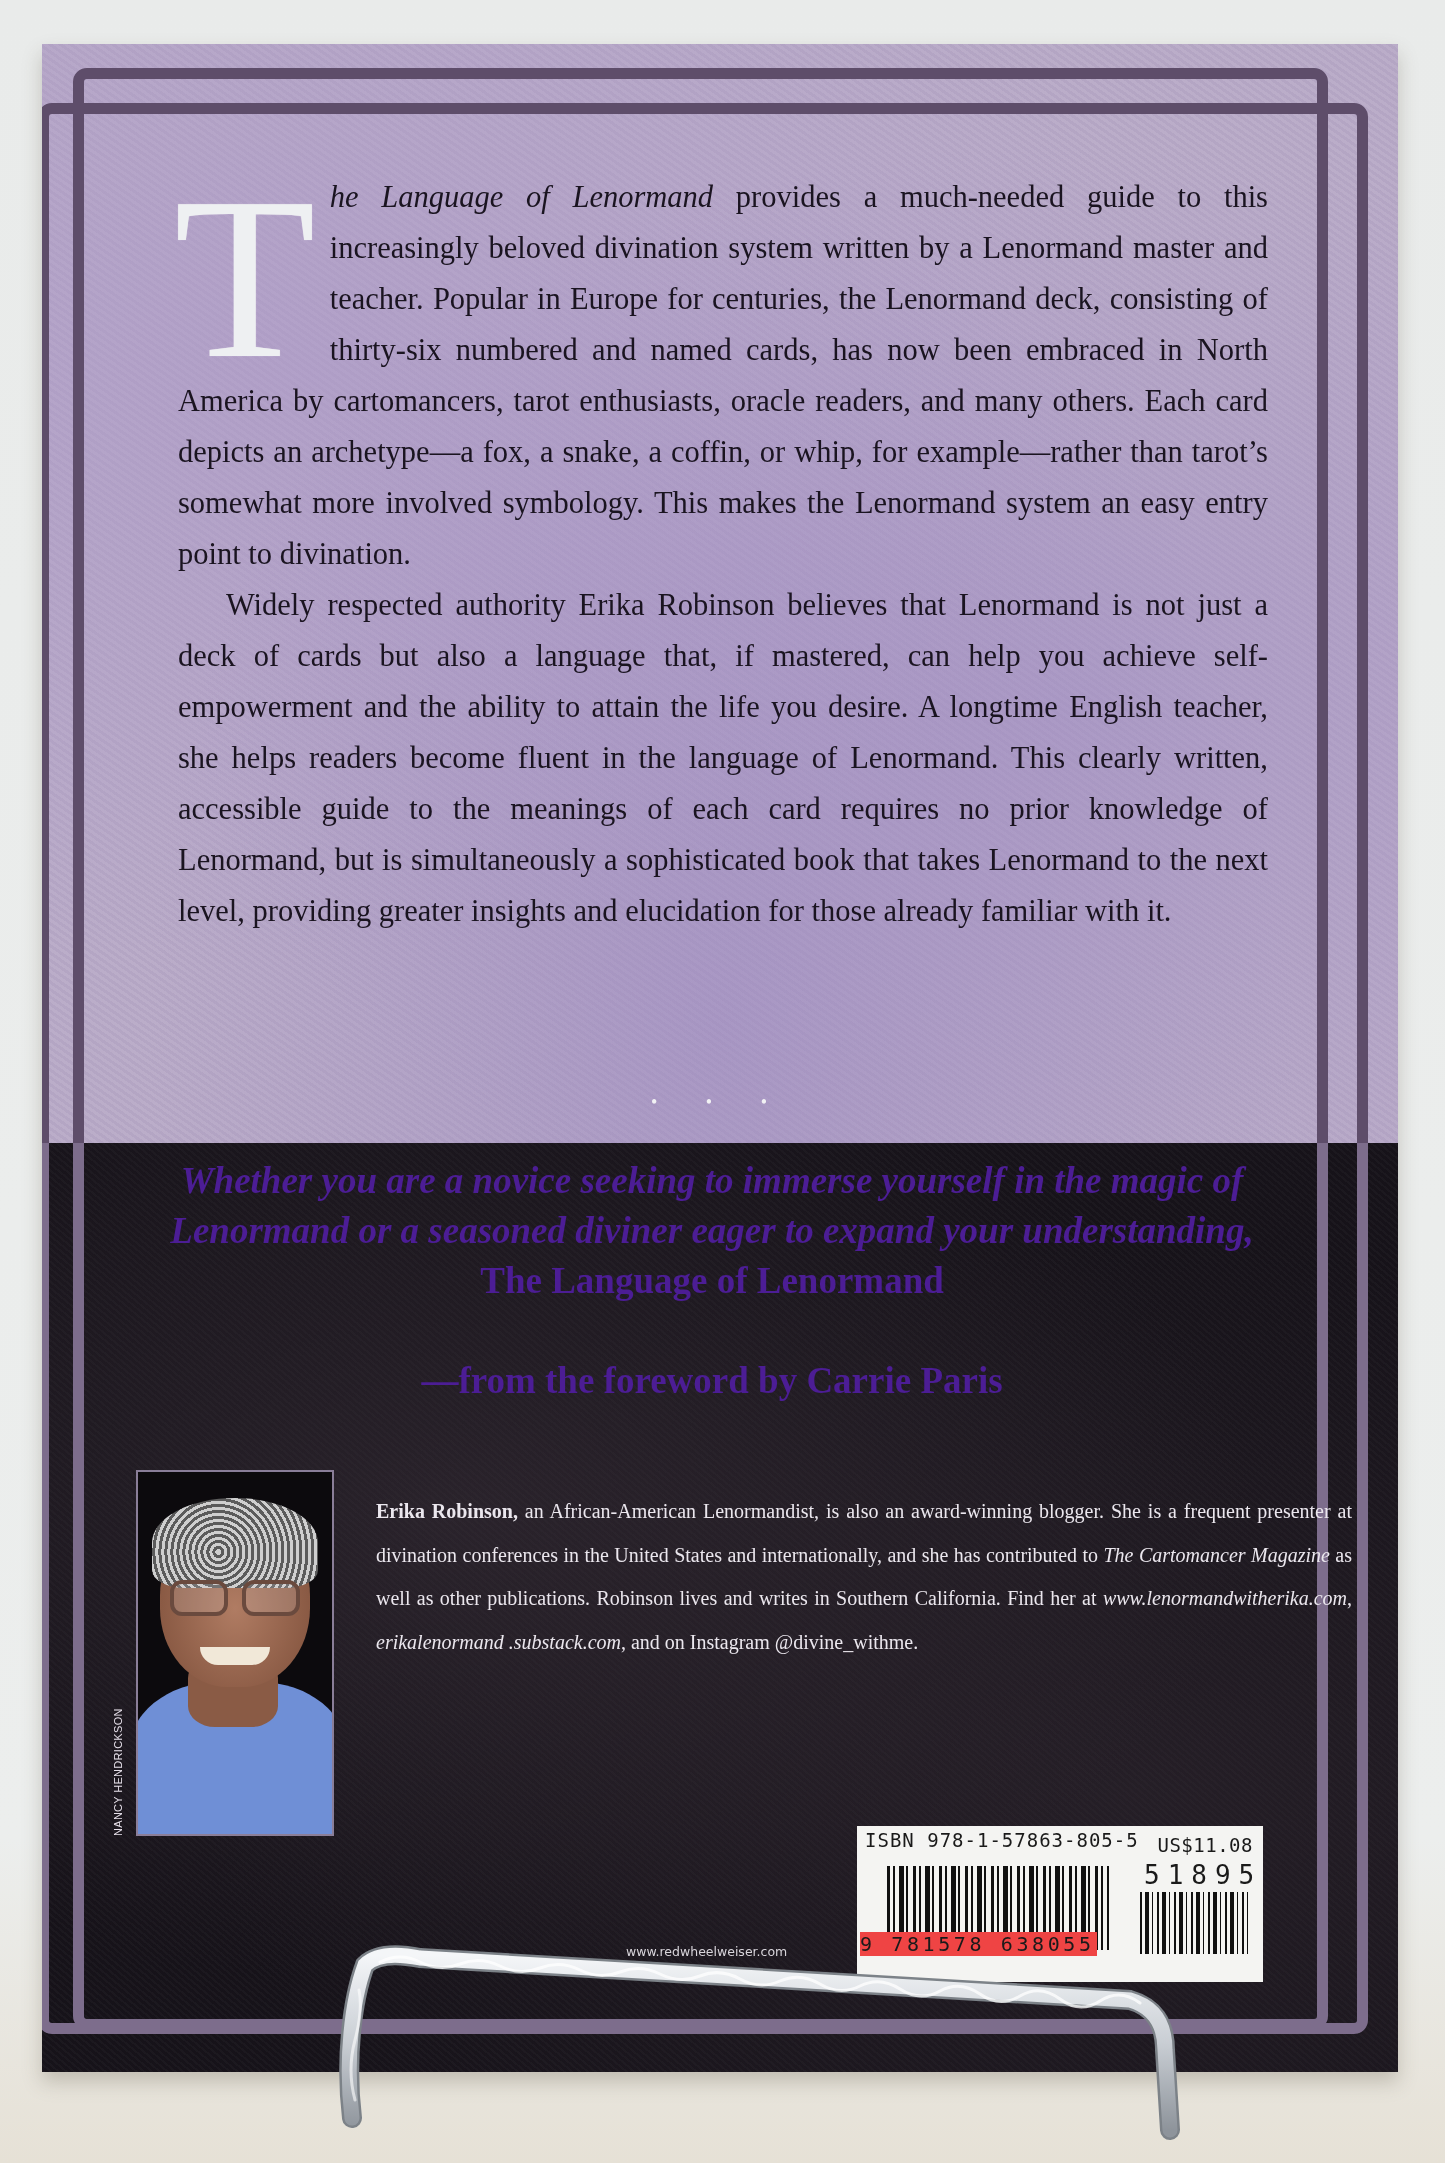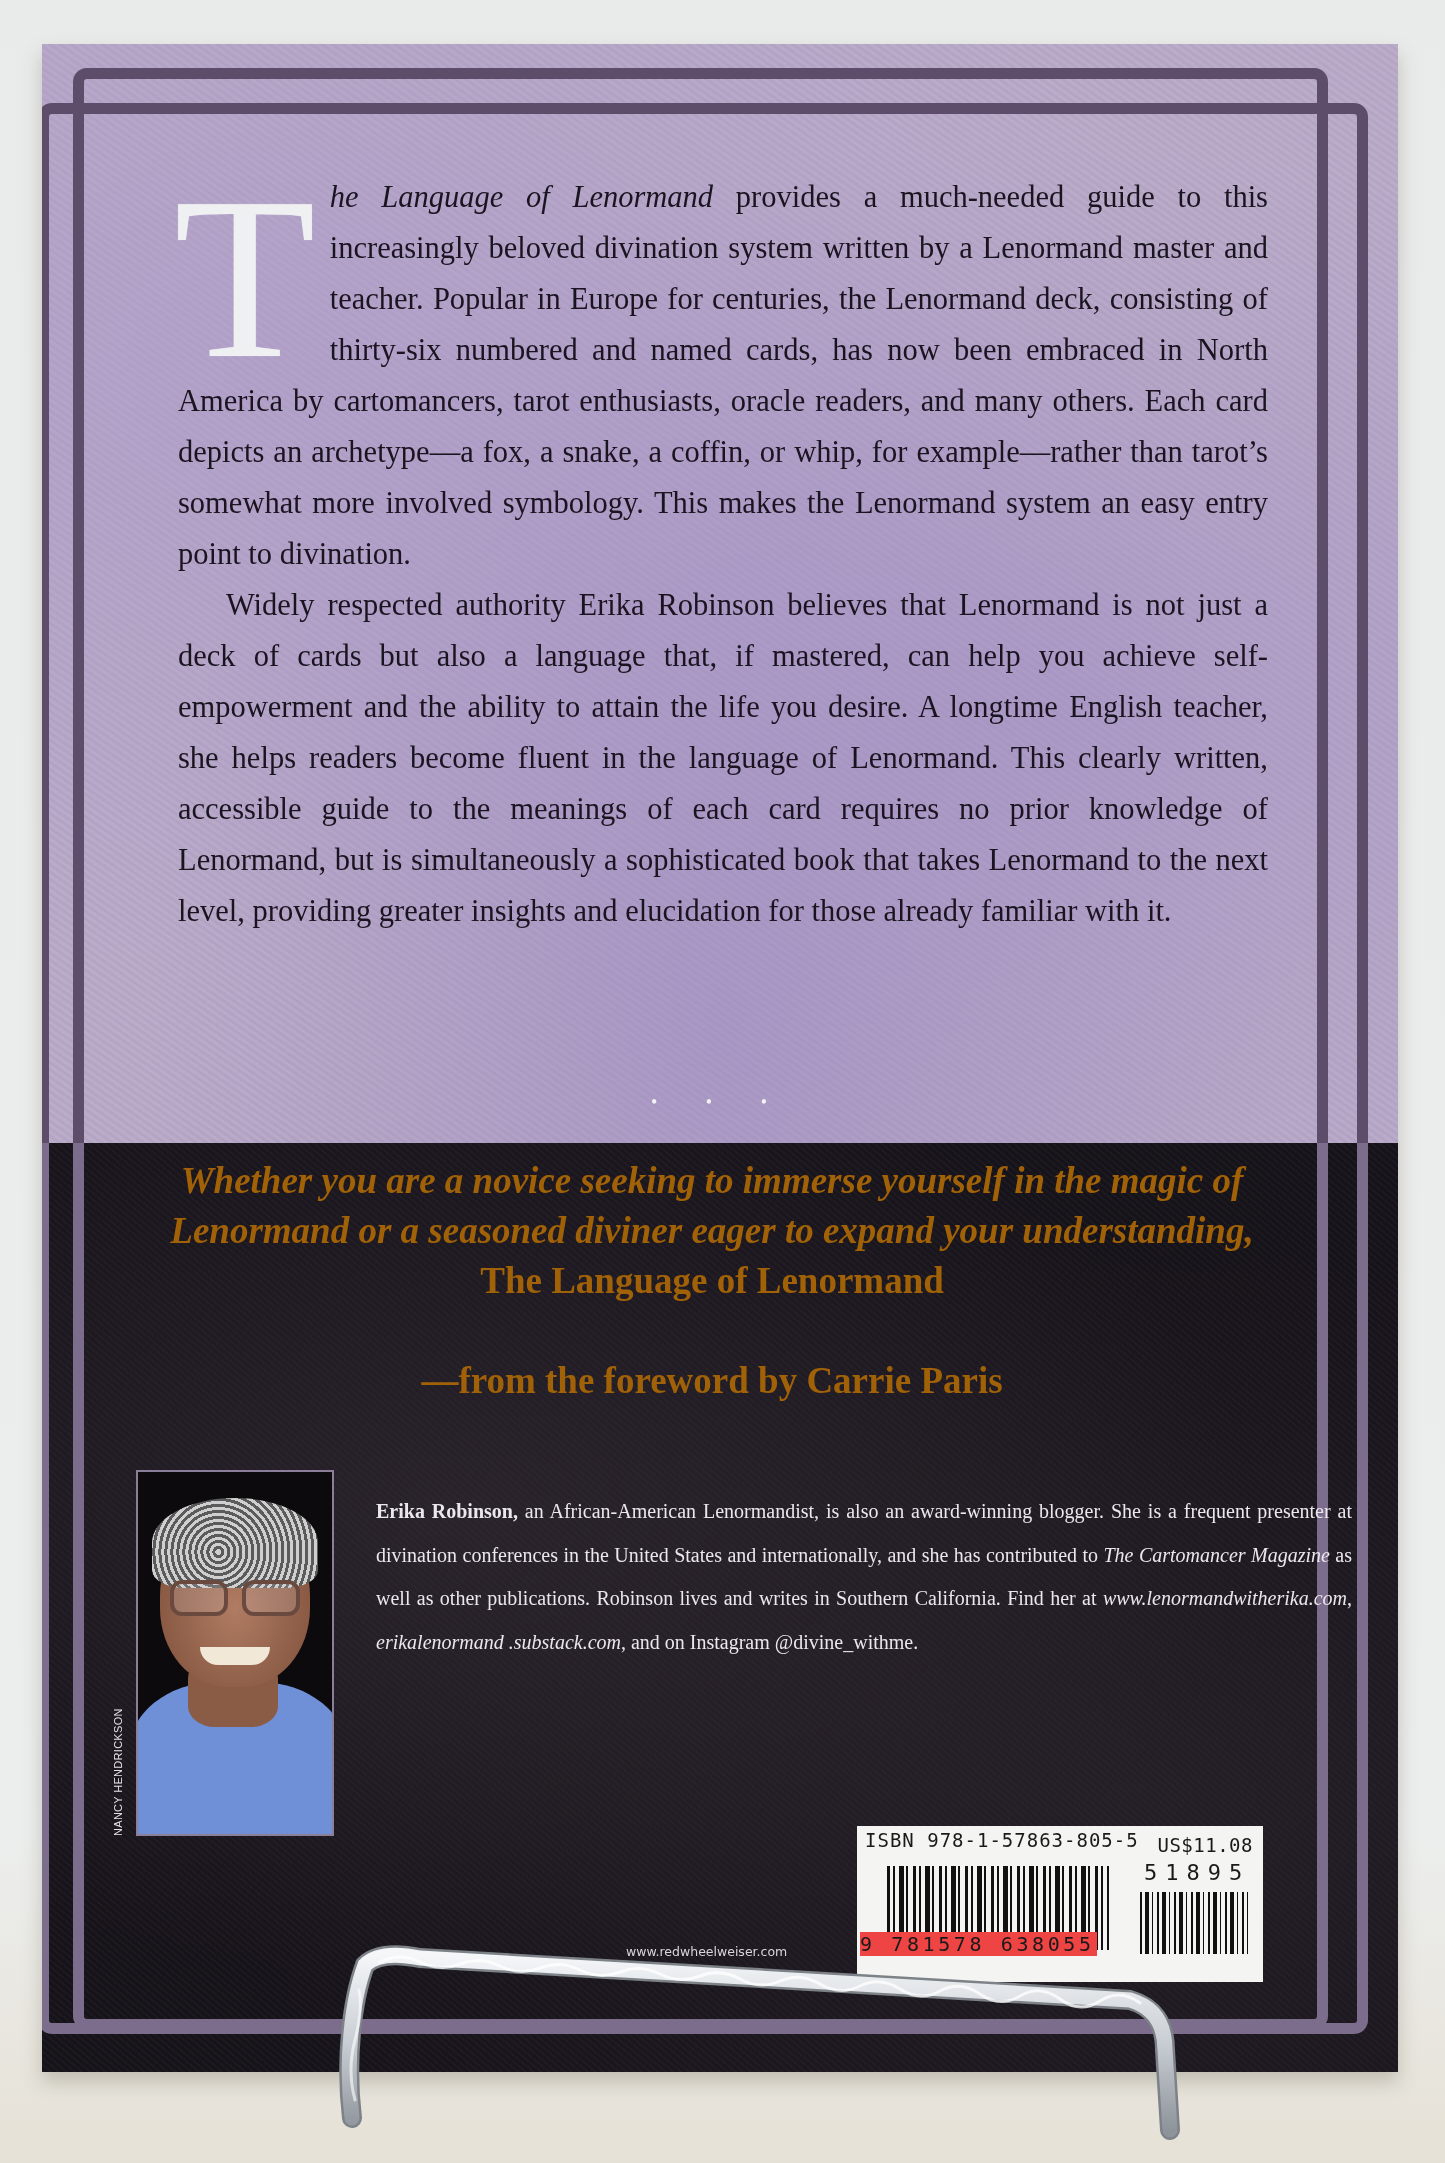--- a/index.html
+++ b/index.html
@@ -51,21 +51,21 @@
   .body-copy p { margin:0; }
   .body-copy p.indent { text-indent:48px; }
   .body-copy em { font-style:italic; }
   .ornament {
     position:absolute; left:0; width:100%; top:1048px; text-align:center;
     color:#f2f2f4; font-size:18px; letter-spacing:22px;
   }
 
   .quote {
     position:absolute; left:120px; top:1112px; width:1100px; text-align:center;
-    color:#a16207; font-size:37px; line-height:50px;
+    color:#4c1d95; font-size:37px; line-height:50px;
   }
   .quote em { font-style:italic; font-weight:bold; }
   .quote .title { font-weight:bold; font-style:normal; }
   .quote .attrib { font-weight:bold; }
 
   .photo {
     position:absolute; left:94px; top:1426px; width:198px; height:366px;
     border:2px solid #8a7e98; box-sizing:border-box; overflow:hidden;
     background:#0c0a0d;
   }
@@ -108,21 +108,21 @@
   .bio p { margin:0; }
   .bio strong { font-weight:bold; }
   .bio em { font-style:italic; }
 
   .barcode-box {
     position:absolute; left:815px; top:1782px; width:406px; height:156px;
     background:#f4f4f2; font-family:"DejaVu Sans Mono", "Liberation Mono", monospace; color:#1a1a1a;
   }
   .isbn { position:absolute; left:8px; top:3px; font-size:19px; letter-spacing:1px; }
   .price { position:absolute; right:10px; top:8px; font-size:19px; letter-spacing:0.5px; }
-  .addon-num { position:absolute; left:287px; top:34px; font-size:22px; letter-spacing:8px; }
+  .addon-num { position:absolute; left:287px; top:34px; font-size:26px; letter-spacing:8px; }
   .bars-main {
     position:absolute; left:30px; top:40px; width:222px; height:84px;
     background: repeating-linear-gradient(90deg,
       #111 0 3px, transparent 3px 6px, #111 6px 8px, transparent 8px 12px,
       #111 12px 17px, transparent 17px 19px, #111 19px 21px, transparent 21px 26px);
   }
   .bars-addon {
     position:absolute; left:283px; top:66px; width:108px; height:62px;
     background: repeating-linear-gradient(90deg,
       #111 0 2px, transparent 2px 5px, #111 5px 9px, transparent 9px 12px, #111 12px 13px, transparent 13px 17px);

